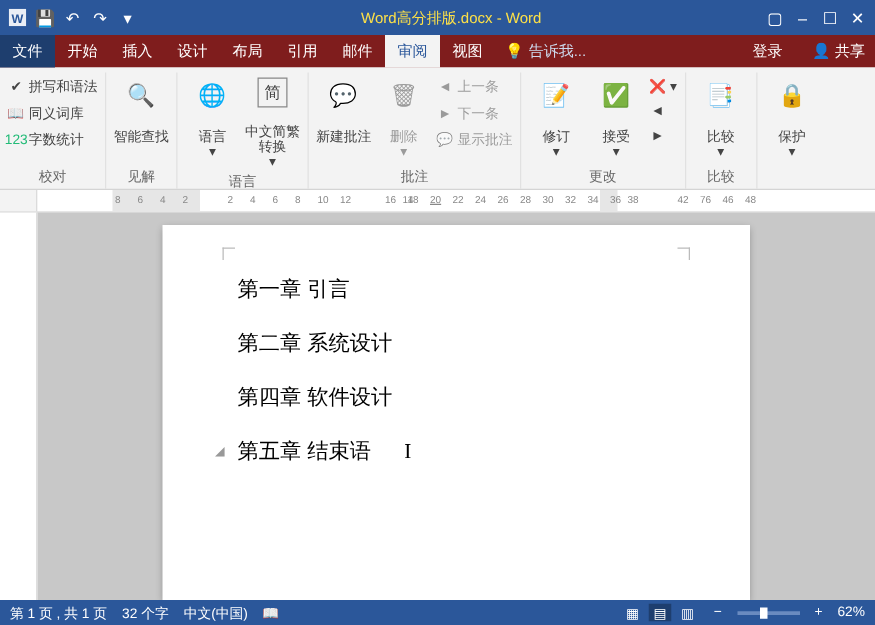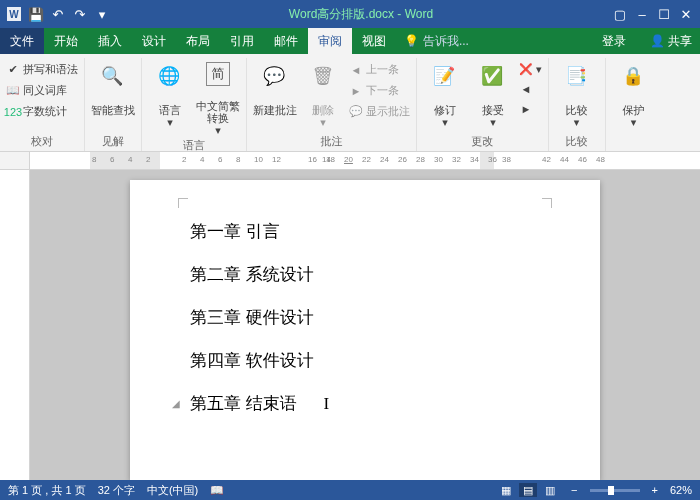--- a/index.html
+++ b/index.html
@@ -1,22 +1,22 @@
 <!DOCTYPE html>
 <html><head>
 <meta charset="utf-8">
 <style>
 * { margin: 0; padding: 0; box-sizing: border-box; font-family: "Microsoft YaHei", sans-serif; }
 body { width: 700px; height: 500px; background: #f3f3f3; overflow: hidden; font-size: 12px; }
 .titlebar { height: 28px; background: #2b579a; color: #fff; display: flex; align-items: center; padding: 0 4px; }
 .tb-left { display: flex; gap: 2px; }
 .tb-icon { width: 20px; height: 20px; display: flex; align-items: center; justify-content: center; font-size: 13px; }
-.tb-title { flex: 1; text-align: center; font-size: 12px; color: #86efac; }
+.tb-title { flex: 1; text-align: center; font-size: 12px; color: #fde047; }
 .tb-right { display: flex; gap: 2px; }
-.menubar { height: 26px; background: #15803d; display: flex; align-items: stretch; color: #fff; }
+.menubar { height: 26px; background: #7f1d1d; display: flex; align-items: stretch; color: #fff; }
 .menu-item { padding: 0 10px; display: flex; align-items: center; font-size: 12px; cursor: pointer; }
 .menu-item.file { background: #1e3e6e; }
 .menu-item.active { background: #f3f3f3; color: #2b579a; }
 .menu-spacer { flex: 1; display: flex; align-items: center; padding-left: 8px; gap: 4px; color: #cdd9ec; }
 .menu-right { display: flex; align-items: center; gap: 24px; padding-right: 8px; }
 .share { display: flex; align-items: center; gap: 3px; }
 .ribbon { height: 98px; background: #f3f3f3; border-bottom: 1px solid #d4d4d4; display: flex; padding: 4px 0 0 0; }
 .group { display: flex; flex-direction: column; border-right: 1px solid #e1e1e1; padding: 0 6px; }
 .group-body { flex: 1; display: flex; gap: 4px; align-items: flex-start; }
 .group-label { text-align: center; font-size: 11px; color: #666; padding: 2px 0; }
@@ -235,35 +235,34 @@
       <span class="tick" style="left: 350px;">24</span>
       <span class="tick" style="left: 368px;">26</span>
       <span class="tick" style="left: 386px;">28</span>
       <span class="tick" style="left: 404px;">30</span>
       <span class="tick" style="left: 422px;">32</span>
       <span class="tick" style="left: 440px;">34</span>
       <span class="tick" style="left: 458px;">36</span>
       <span class="tick" style="left: 472px;">38</span>
       <span class="tick" style="left: 494px;"></span>
       <span class="tick" style="left: 512px;">42</span>
-      <span class="tick" style="left: 530px;">44</span>
+      <span class="tick" style="left: 530px;">76</span>
       <span class="tick" style="left: 548px; text-align: center;">46</span>
       <span class="tick" style="left: 566px;">48</span>
     </div>
 </div>
 
 <div class="doc-area">
   <div class="ruler-v"></div>
   <div class="page-viewport">
     <div class="page">
       <span class="crop tl"></span>
       <span class="crop tr"></span>
       <div class="doc-line first">第一章 引言</div>
       <div class="doc-line">第二章 系统设计</div>
-      <div class="doc-line">第三章 硬件设计</div>
       <div class="doc-line">第四章 软件设计</div>
       <div class="doc-line" style="position:relative;">
         <span style="position:absolute;left:-18px;top:6px;font-size:10px;color:#999;">◢</span>
         <span>第五章 结束语</span>
         <span style="margin-left:22px;font-family:serif;">I</span>
       </div>
     </div>
   </div>
 </div>
 

